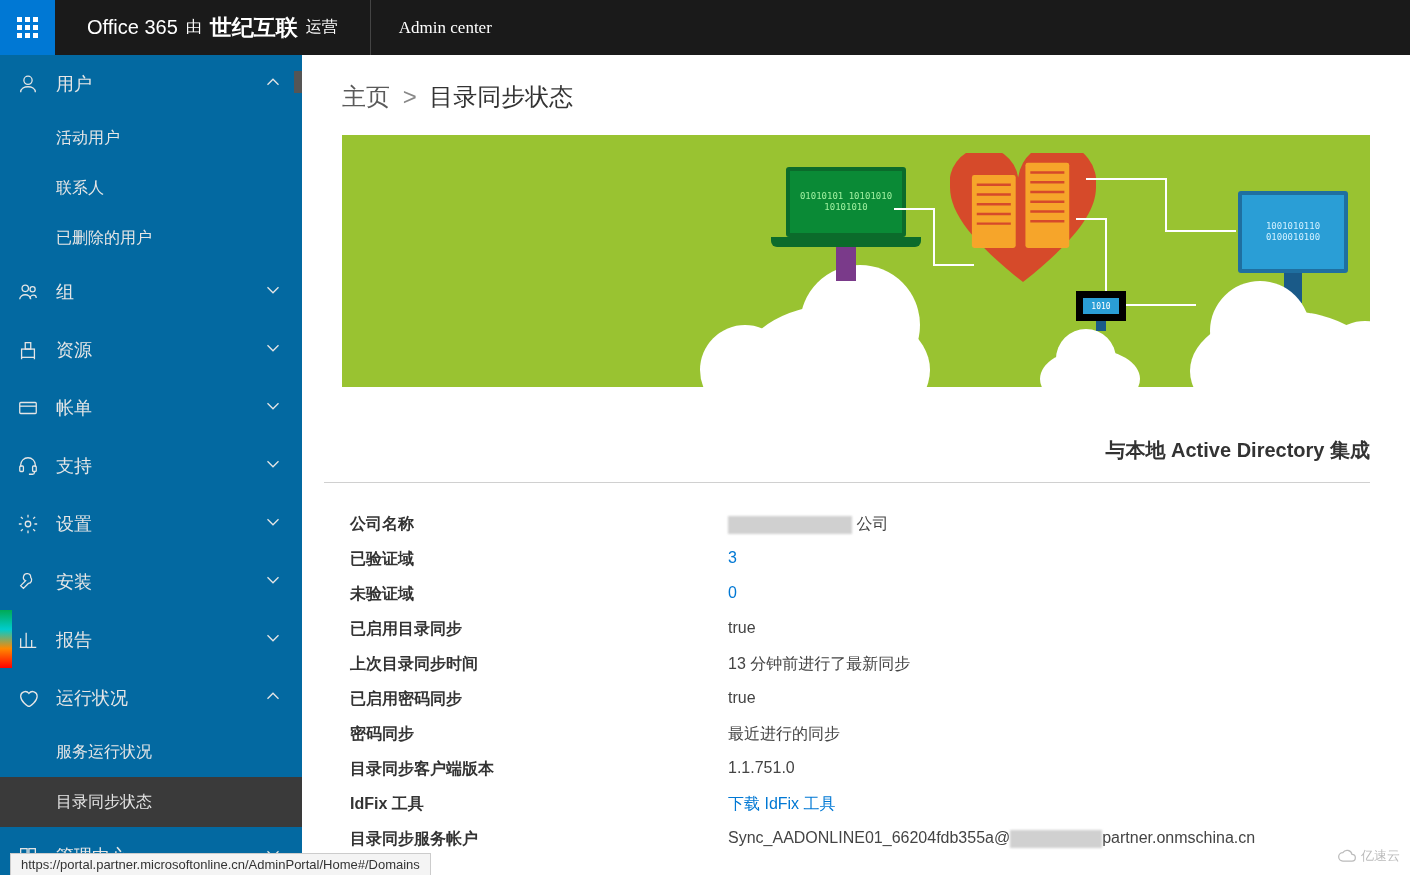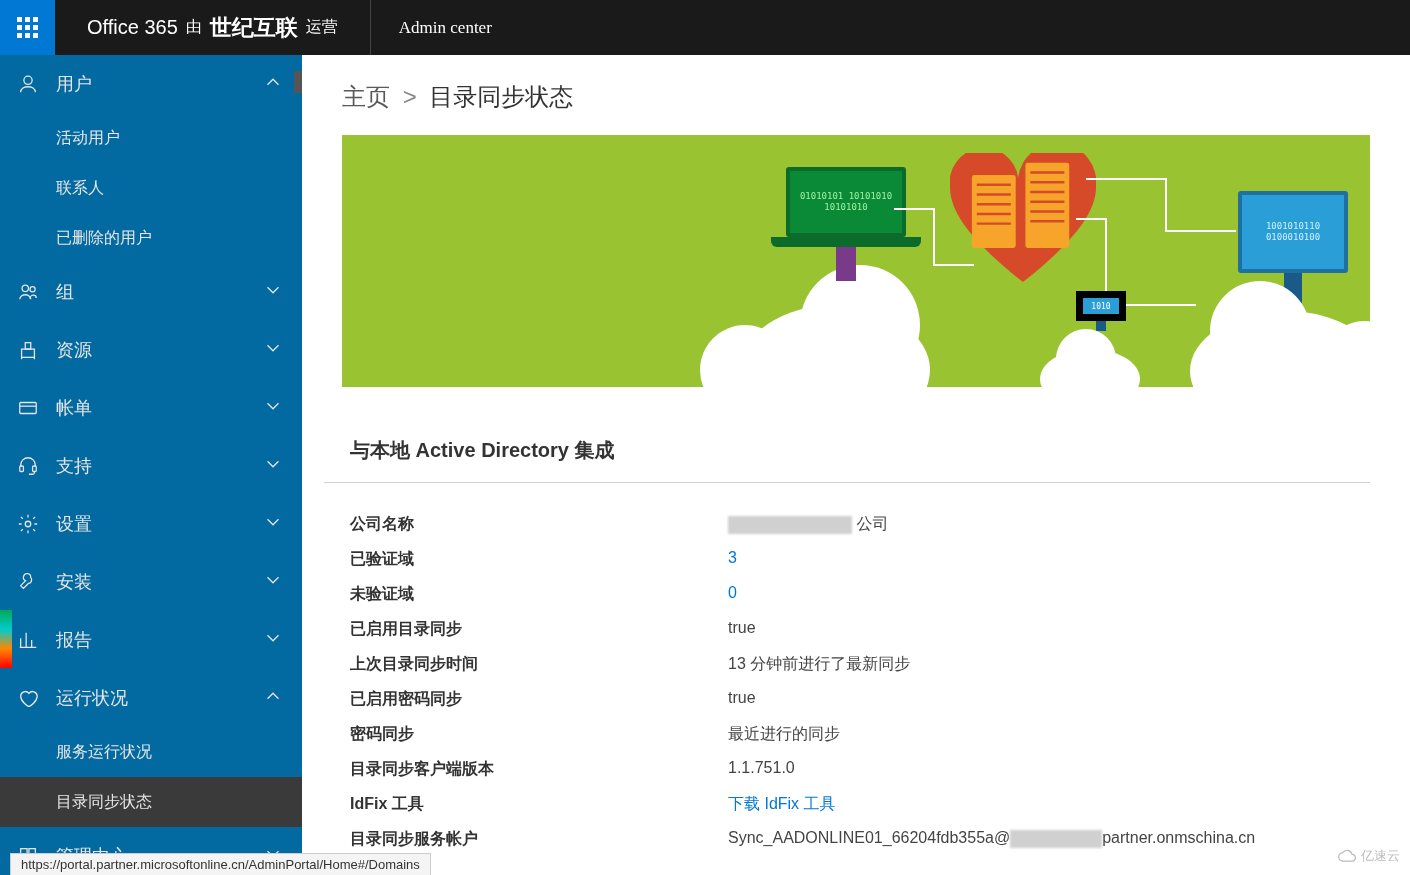--- a/index.html
+++ b/index.html
@@ -57,21 +57,21 @@
     .cloud.c3::after { content:""; position:absolute; right:-30px; top:10px; width:90px; height:90px; background:#fff; border-radius:50%; }
     
     .small-mon { position:absolute; right:244px; top:156px; width:50px; height:42px; }
     .small-mon .screen { width:50px; height:30px; background:#2a9ed6; border:7px solid #000000; display:flex; align-items:center; justify-content:center; color:#fff; font-family:monospace; font-size:8px; }
     .small-mon .stem { width:10px; height:10px; background:#1a5a88; margin:0 auto; }
     .cloud.c4 { width:100px; height:60px; right:230px; bottom:-22px; }
     .cloud.c4::before { content:""; position:absolute; left:16px; top:-20px; width:60px; height:60px; background:#fff; border-radius:50%; }
     
     .wire { position:absolute; stroke:#fff; stroke-width:2; fill:none; }
     
-    .section-title { margin: 50px 40px 18px 48px; font-size: 20px; color: #333; font-weight: 600; }
+    .section-title { margin: 50px 40px 18px 48px; font-size: 20px; color: #333; font-weight: 600; text-align: right; }
     .divider { height: 1px; background: #d0d0d0; margin: 0 40px 10px 22px; }
     
     .info-table { margin: 24px 40px 0 48px; }
     .info-row { display: flex; padding: 7px 0; font-size: 16px; }
     .info-label { width: 378px; color: #333; font-weight: 600; }
     .info-value { color: #444; }
     .info-value.link { color: #0078d4; cursor: pointer; }
     .redacted { display:inline-block; background:#d0d0d0; height:18px; vertical-align:middle; filter: blur(1px); }
     
     .watermark { position: fixed; right: 10px; bottom: 10px; color: #bbb; font-size: 13px; display:flex; align-items:center; gap:4px; }

